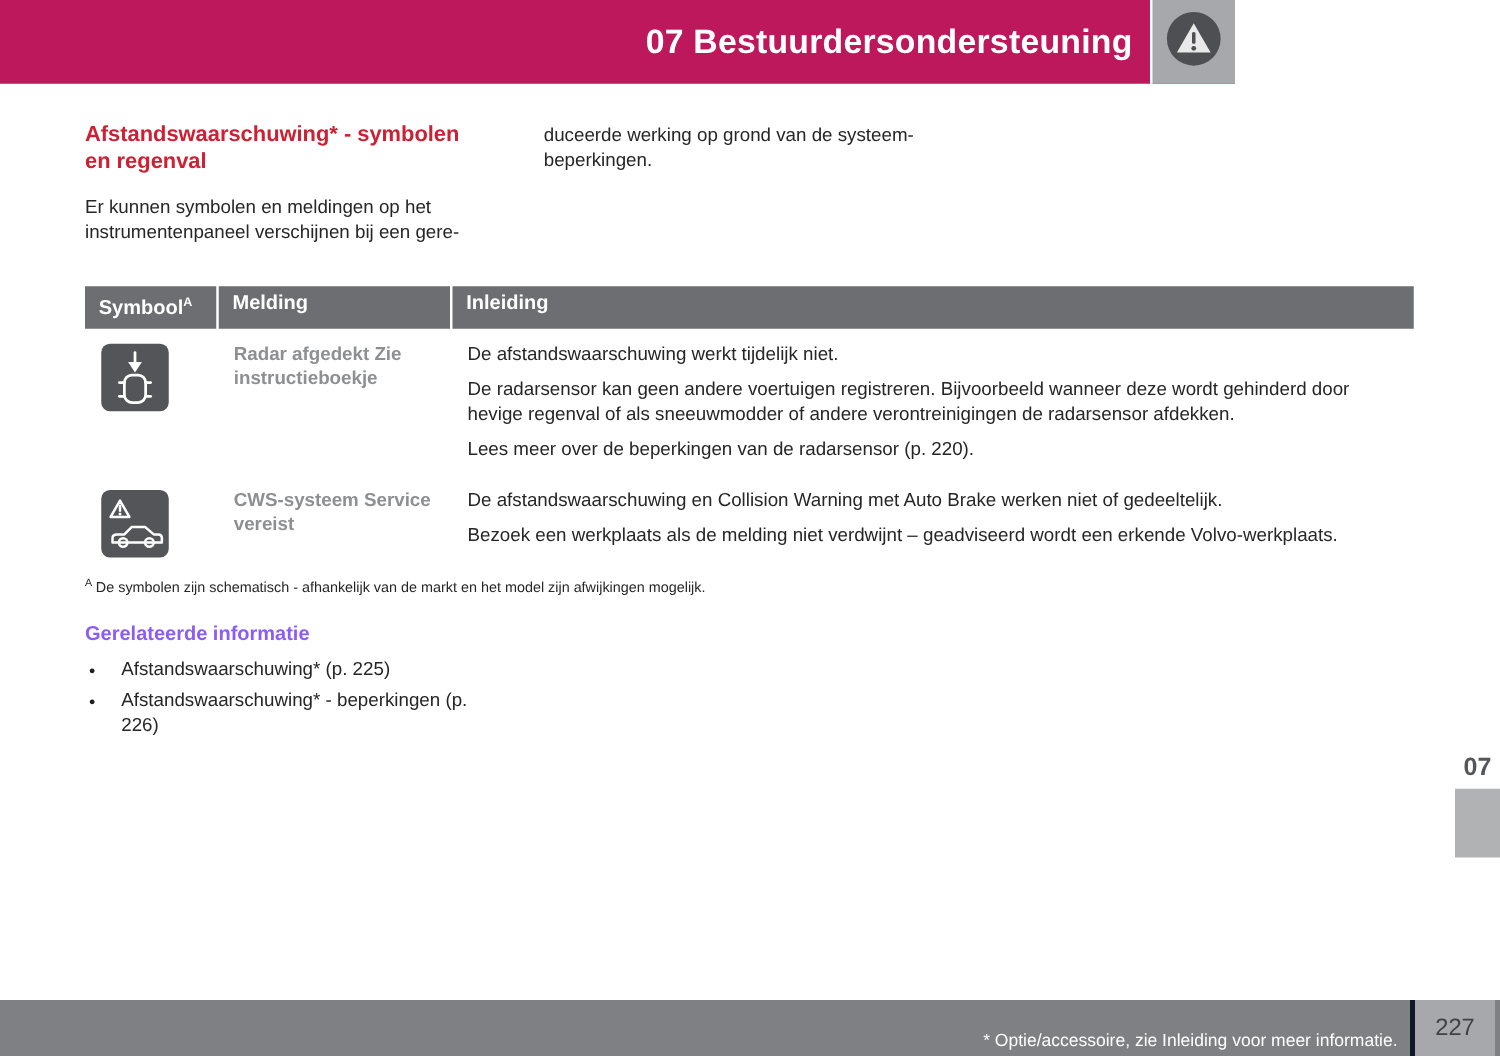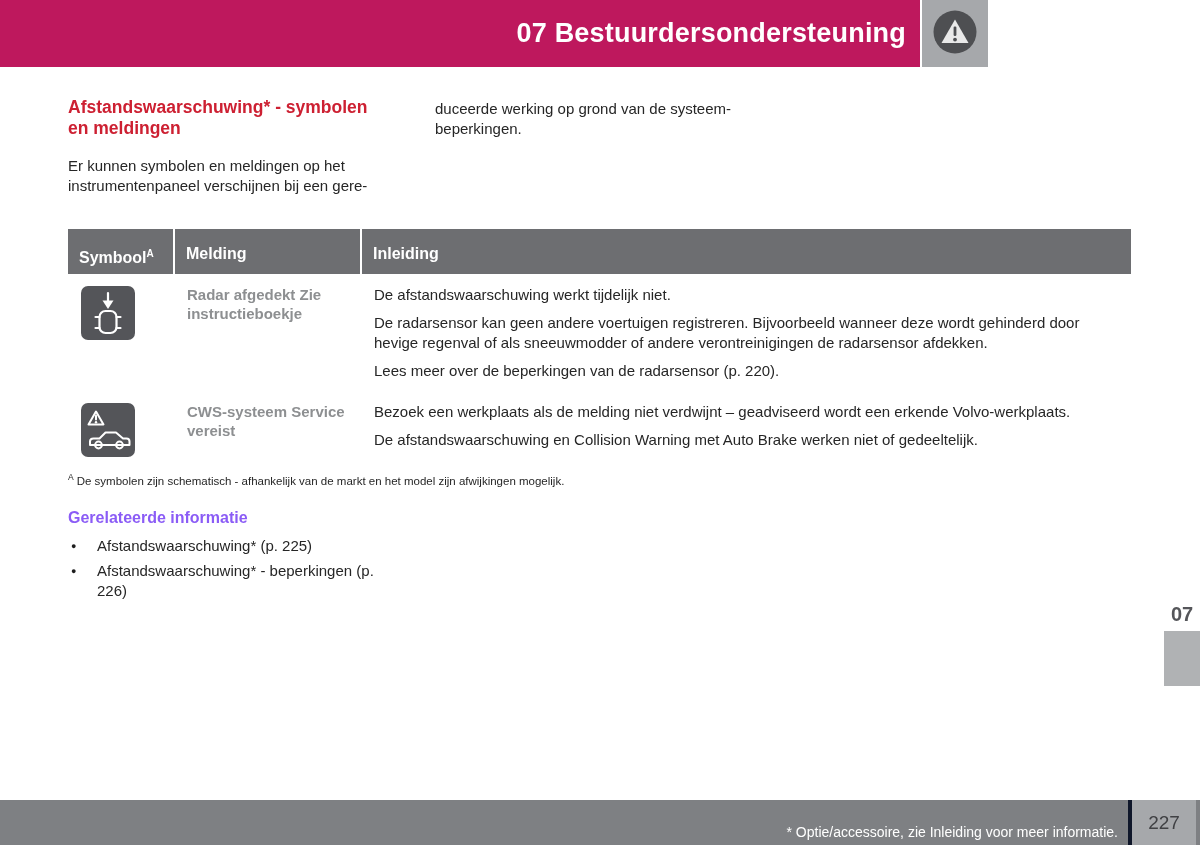--- a/index.html
+++ b/index.html
@@ -81,21 +81,21 @@
     grid-template-columns: 105px 185px 1fr;
     gap: 2px;
     background: #ffffff;
   }
   .th {
     background: #6d6e71;
     color: #ffffff;
     font-weight: bold;
     font-size: 16px;
     line-height: 20px;
-    padding: 15px 11px 6px 11px;
+    padding: 4px 11px 6px 11px;
   }
   .th sup { font-size: 10px; vertical-align: super; }
   .cell { padding: 9px 10px 10px 12px; }
   .sym-cell { display: flex; align-items: flex-start; padding: 10px 0 0 13px; }
   .mel {
     font-weight: bold;
     color: #8d8f91;
     font-size: 15px;
     line-height: 19px;
   }
@@ -216,21 +216,21 @@
           <circle cx="23" cy="30.6" r="1.9" fill="#4e4f52"></circle>
         </svg>
       </span>
     </div>
   </header>
 
   <main class="main">
 
     <div class="intro-row">
       <div class="col-left">
-        <h2 class="red-heading">Afstandswaarschuwing* - symbolen en meldingen</h2>
+        <h2 class="red-heading">Afstandswaarschuwing* - symbolen en regenval</h2>
         <p class="body-text">Er kunnen symbolen en meldingen op het instrumentenpaneel verschijnen bij een gere-</p>
       </div>
       <div class="col-right">
         <p class="body-text">duceerde werking op grond van de systeem-beperkingen.</p>
       </div>
     </div>
 
     <div class="sym-table">
 
       <div class="th">
@@ -275,22 +275,22 @@
               <circle cx="38.5" cy="42" r="3.4"></circle>
             </g>
             <circle cx="15" cy="19.2" r="1.2" fill="#ffffff"></circle>
           </svg>
         </div>
       </div>
       <div class="cell txt-cell row2">
         <div class="mel">CWS-systeem Service vereist</div>
       </div>
       <div class="cell txt-cell bet row2">
+        <p>De afstandswaarschuwing en Collision Warning met Auto Brake werken niet of gedeeltelijk.</p>
         <p>Bezoek een werkplaats als de melding niet verdwijnt – geadviseerd wordt een erkende Volvo-werkplaats.</p>
-        <p>De afstandswaarschuwing en Collision Warning met Auto Brake werken niet of gedeeltelijk.</p>
       </div>
     </div>
 
     <p class="footnote">
       <sup>A</sup><span>De symbolen zijn schematisch - afhankelijk van de markt en het model zijn afwijkingen mogelijk.</span>
     </p>
 
     <h3 class="related-heading">Gerelateerde informatie</h3>
     <ul class="related-list">
       <li>Afstandswaarschuwing* (p. 225)</li>

